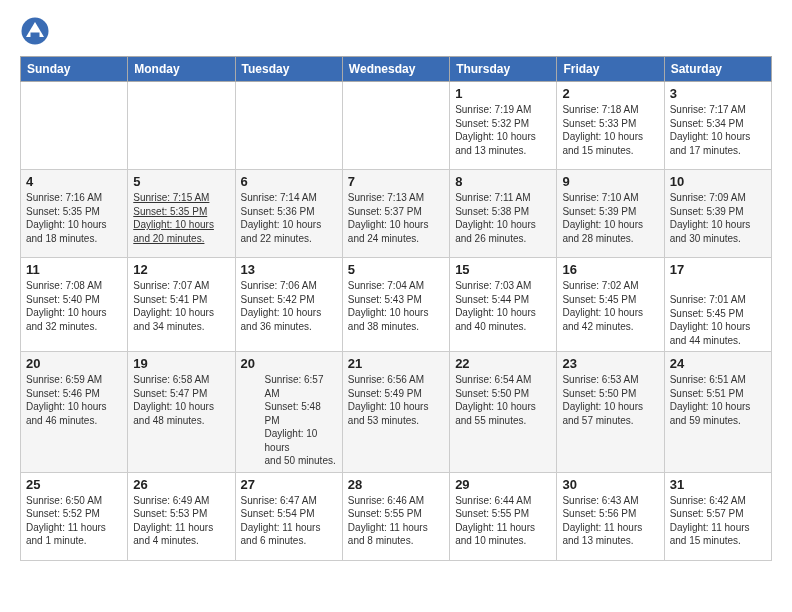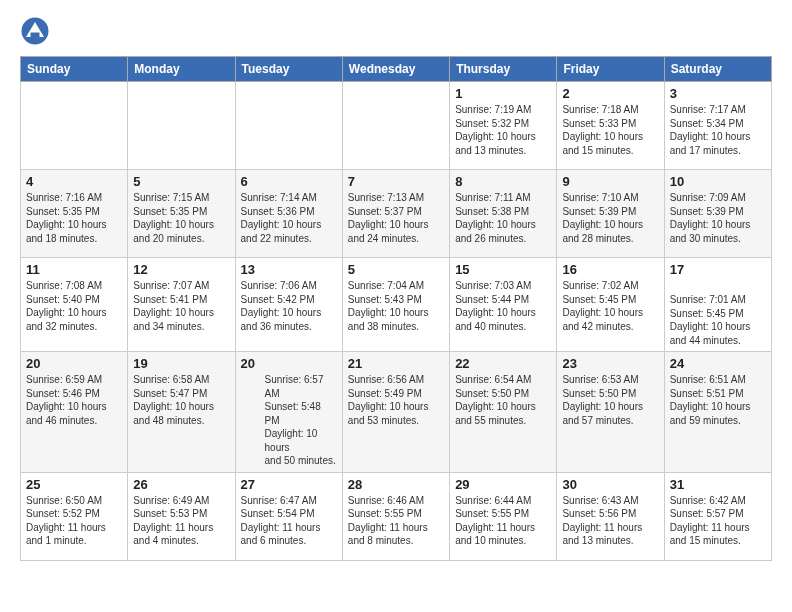--- a/index.html
+++ b/index.html
@@ -164,21 +164,21 @@
         <tr>
           <td style="background: rgb(245, 245, 245);">
             <span class="day-num">4</span>
             <div class="day-info" style="white-space: pre-line;">Sunrise: 7:16 AM
 Sunset: 5:35 PM
 Daylight: 10 hours
 and 18 minutes.</div>
           </td>
           <td style="background: rgb(245, 245, 245);">
             <span class="day-num">5</span>
-            <div class="day-info" style="white-space: pre-line;">Sunrise: 7:15 AM
+            <div class="day-info" style="white-space: pre-line; text-decoration: underline;">Sunrise: 7:15 AM
 Sunset: 5:35 PM
 Daylight: 10 hours
 and 20 minutes.</div>
           </td>
           <td style="background: rgb(245, 245, 245);">
             <span class="day-num">6</span>
             <div class="day-info" style="white-space: pre-line;">Sunrise: 7:14 AM
 Sunset: 5:36 PM
 Daylight: 10 hours
 and 22 minutes.</div>

